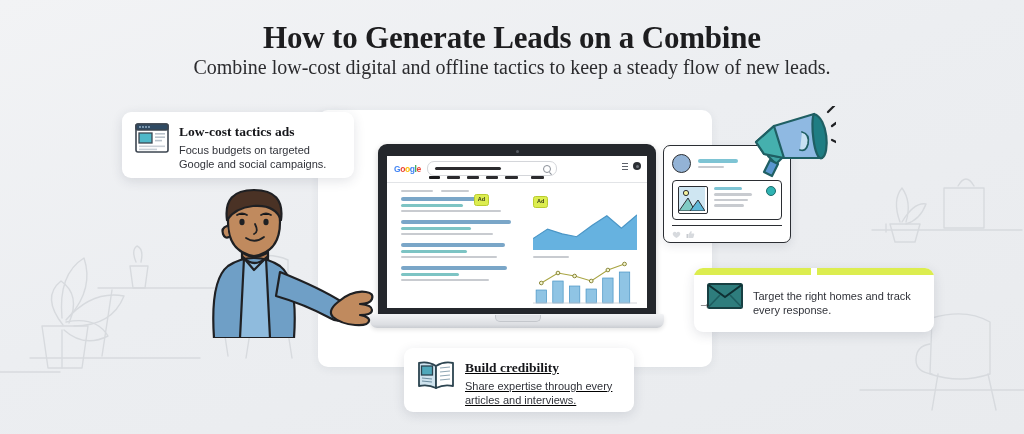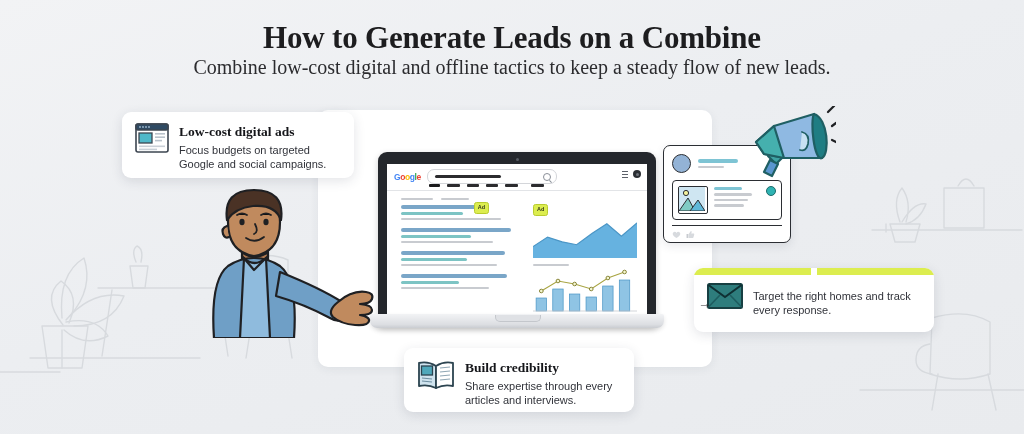--- a/index.html
+++ b/index.html
@@ -28,21 +28,21 @@
   
   .panel{
     position:absolute;left:318px;top:110px;width:394px;height:257px;
     background:#ffffff;border-radius:10px;z-index:1;
     box-shadow:0 2px 10px rgba(40,50,70,.07);
   }
 
   
   .laptop{position:absolute;left:370px;top:140px;width:294px;height:196px;z-index:3;}
   .laptop-lid{
-    position:absolute;left:8px;top:12px;width:278px;height:176px;
+    position:absolute;left:8px;top:4px;width:278px;height:176px;
     background:#24272c;border-radius:9px 9px 4px 4px;
     box-shadow:0 2px 6px rgba(0,0,0,.18);
   }
   .cam{position:absolute;left:50%;top:6px;width:3px;height:3px;margin-left:-1.5px;border-radius:50%;background:#555a62;}
   .screen{
     position:absolute;left:9px;top:12px;width:260px;height:152px;background:#fff;overflow:hidden;
   }
   .laptop-base{
     position:absolute;left:0;top:174px;width:294px;height:14px;
     background:linear-gradient(180deg,#f2f3f5 0%,#dcdee2 75%,#c9ccd1 100%);
@@ -105,21 +105,21 @@
     box-shadow:0 3px 12px rgba(40,50,70,.13);
     display:flex;align-items:flex-start;gap:10px;padding:11px 13px;box-sizing:border-box;
   }
   .card .c-text{padding-top:1px;}
   .c-title{
     font-family:"Liberation Serif", serif;font-weight:bold;font-size:13.5px;color:#15161a;
     line-height:1.15;margin-bottom:3px;
   }
   .c-body{font-size:11px;color:#31333a;line-height:1.28;}
   #card-ads{left:122px;top:112px;width:232px;height:66px;}
-  #card-book{left:404px;top:348px;width:230px;height:64px;}
+  #card-book{left:404px;top:348px;width:230px;height:64px;text-decoration:underline;}
   #card-mail{left:694px;top:268px;width:240px;height:64px;overflow:hidden;}
   .card-topbar{position:absolute;left:0;top:0;width:100%;height:7px;display:flex;gap:6px;}
   .card-topbar i{flex:1;background:#dced4f;display:block;}
   #card-mail .c-text{padding-top:6px;}
   #card-mail .card-inner{display:flex;gap:10px;align-items:flex-start;padding-top:4px;}
   .arrow-link{
     position:absolute;left:698px;top:296px;z-index:8;font-size:13px;color:#2b2b2e;
     font-family:"Liberation Sans",sans-serif;
   }
 
@@ -424,21 +424,21 @@
             <rect x="20" y="13.4" width="10" height="1.6"></rect>
             <rect x="20" y="16.8" width="7" height="1.6"></rect>
           </g>
         <g fill="#c9d0d7">
             <rect x="4" y="22.5" width="26" height="1.6"></rect>
             <rect x="4" y="25.6" width="18" height="1.6"></rect>
           </g>
       </svg>
     </div>
     <div class="c-text">
-      <div class="c-title">Low-cost digital ads</div>
+      <div class="c-title">Low-cost tactics ads</div>
       <div class="c-body">Focus budgets on targeted Google and social campaigns.</div>
     </div>
   </div>
 
   <div class="card" id="card-book">
     <div class="ic-wrap">
       <svg width="38" height="32" viewBox="0 0 38 32">
         <path d="M19 7 Q11 2 2 4 V27 Q11 25 19 29 Z" fill="#cfe3ee" stroke="#2c4450" stroke-width="1.8" stroke-linejoin="round"></path>
         <path d="M19 7 Q27 2 36 4 V27 Q27 25 19 29 Z" fill="#ffffff" stroke="#2c4450" stroke-width="1.8" stroke-linejoin="round"></path>
         <rect x="4.5" y="7" width="11" height="9" fill="#4fa8bb" stroke="#2c4450" stroke-width="1.3"></rect>

